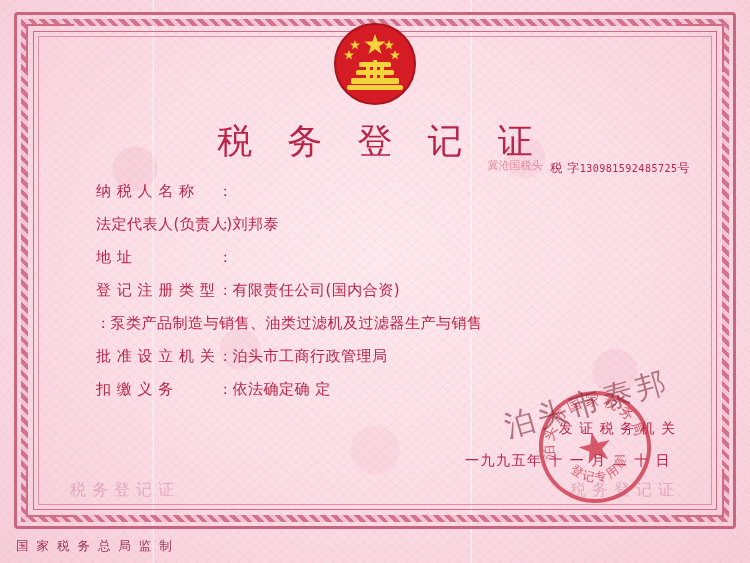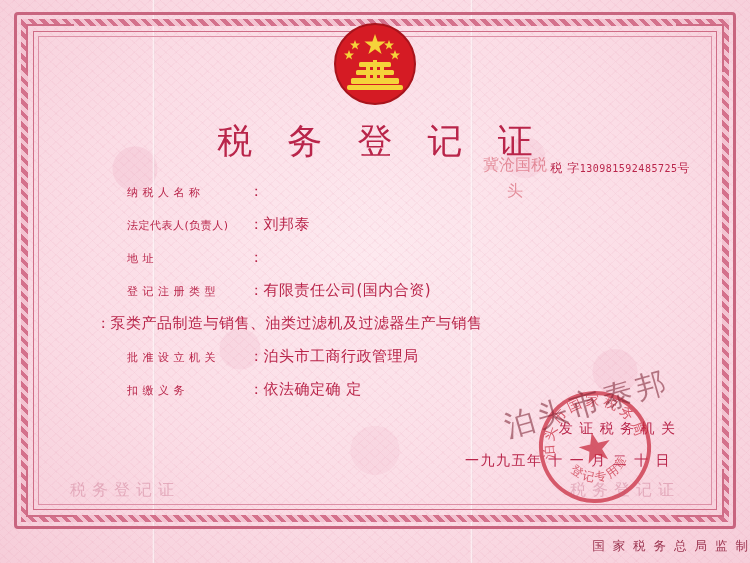--- a/index.html
+++ b/index.html
@@ -121,47 +121,47 @@
     font-size: 10px;
     letter-spacing: 0.5px;
   }
   .stamp-overlay-small {
     position: absolute;
     top: 152px;
     right: 200px;
     width: 70px;
     height: 26px;
     color: rgba(200,40,60,0.45);
-    font-size: 16px;
+    font-size: 11px;
     text-align: center;
     line-height: 26px;
     pointer-events: none;
+    font-family: Liberation Serif, serif;
   }
 
   
   .fields {
     position: absolute;
     left: 96px;
     top: 182px;
     right: 60px;
   }
   .field-row {
     display: flex;
     align-items: baseline;
     height: 33px;
     color: #b9254a;
   }
   .field-label {
     width: 122px;
     flex: 0 0 122px;
-    font-size: 11px;
+    font-size: 15px;
     letter-spacing: 0.5px;
     white-space: nowrap;
     color: #b9254a;
-    margin-left: 31px;
   }
   .field-colon {
     flex: 0 0 10px;
     font-size: 14.5px;
     color: #b9254a;
   }
   .field-value {
     flex: 1;
     font-size: 15px;
     letter-spacing: 0.5px;
@@ -231,24 +231,25 @@
     letter-spacing: 6px;
     pointer-events: none;
     gap: 20px;
   }
 
   
   .footer {
     position: absolute;
     bottom: 8px;
     left: 0; right: 0;
-    text-align: right;
+    text-align: left;
     font-size: 12.5px;
     color: #9c3450;
     letter-spacing: 2px;
+    padding-left: 16px;
   }
 
   
   .fold {
     position: absolute;
     top: 0; bottom: 0;
     width: 3px;
     background: linear-gradient(to right, rgba(255,255,255,0.0), rgba(255,255,255,0.55), rgba(0,0,0,0.04));
     pointer-events: none;
   }

